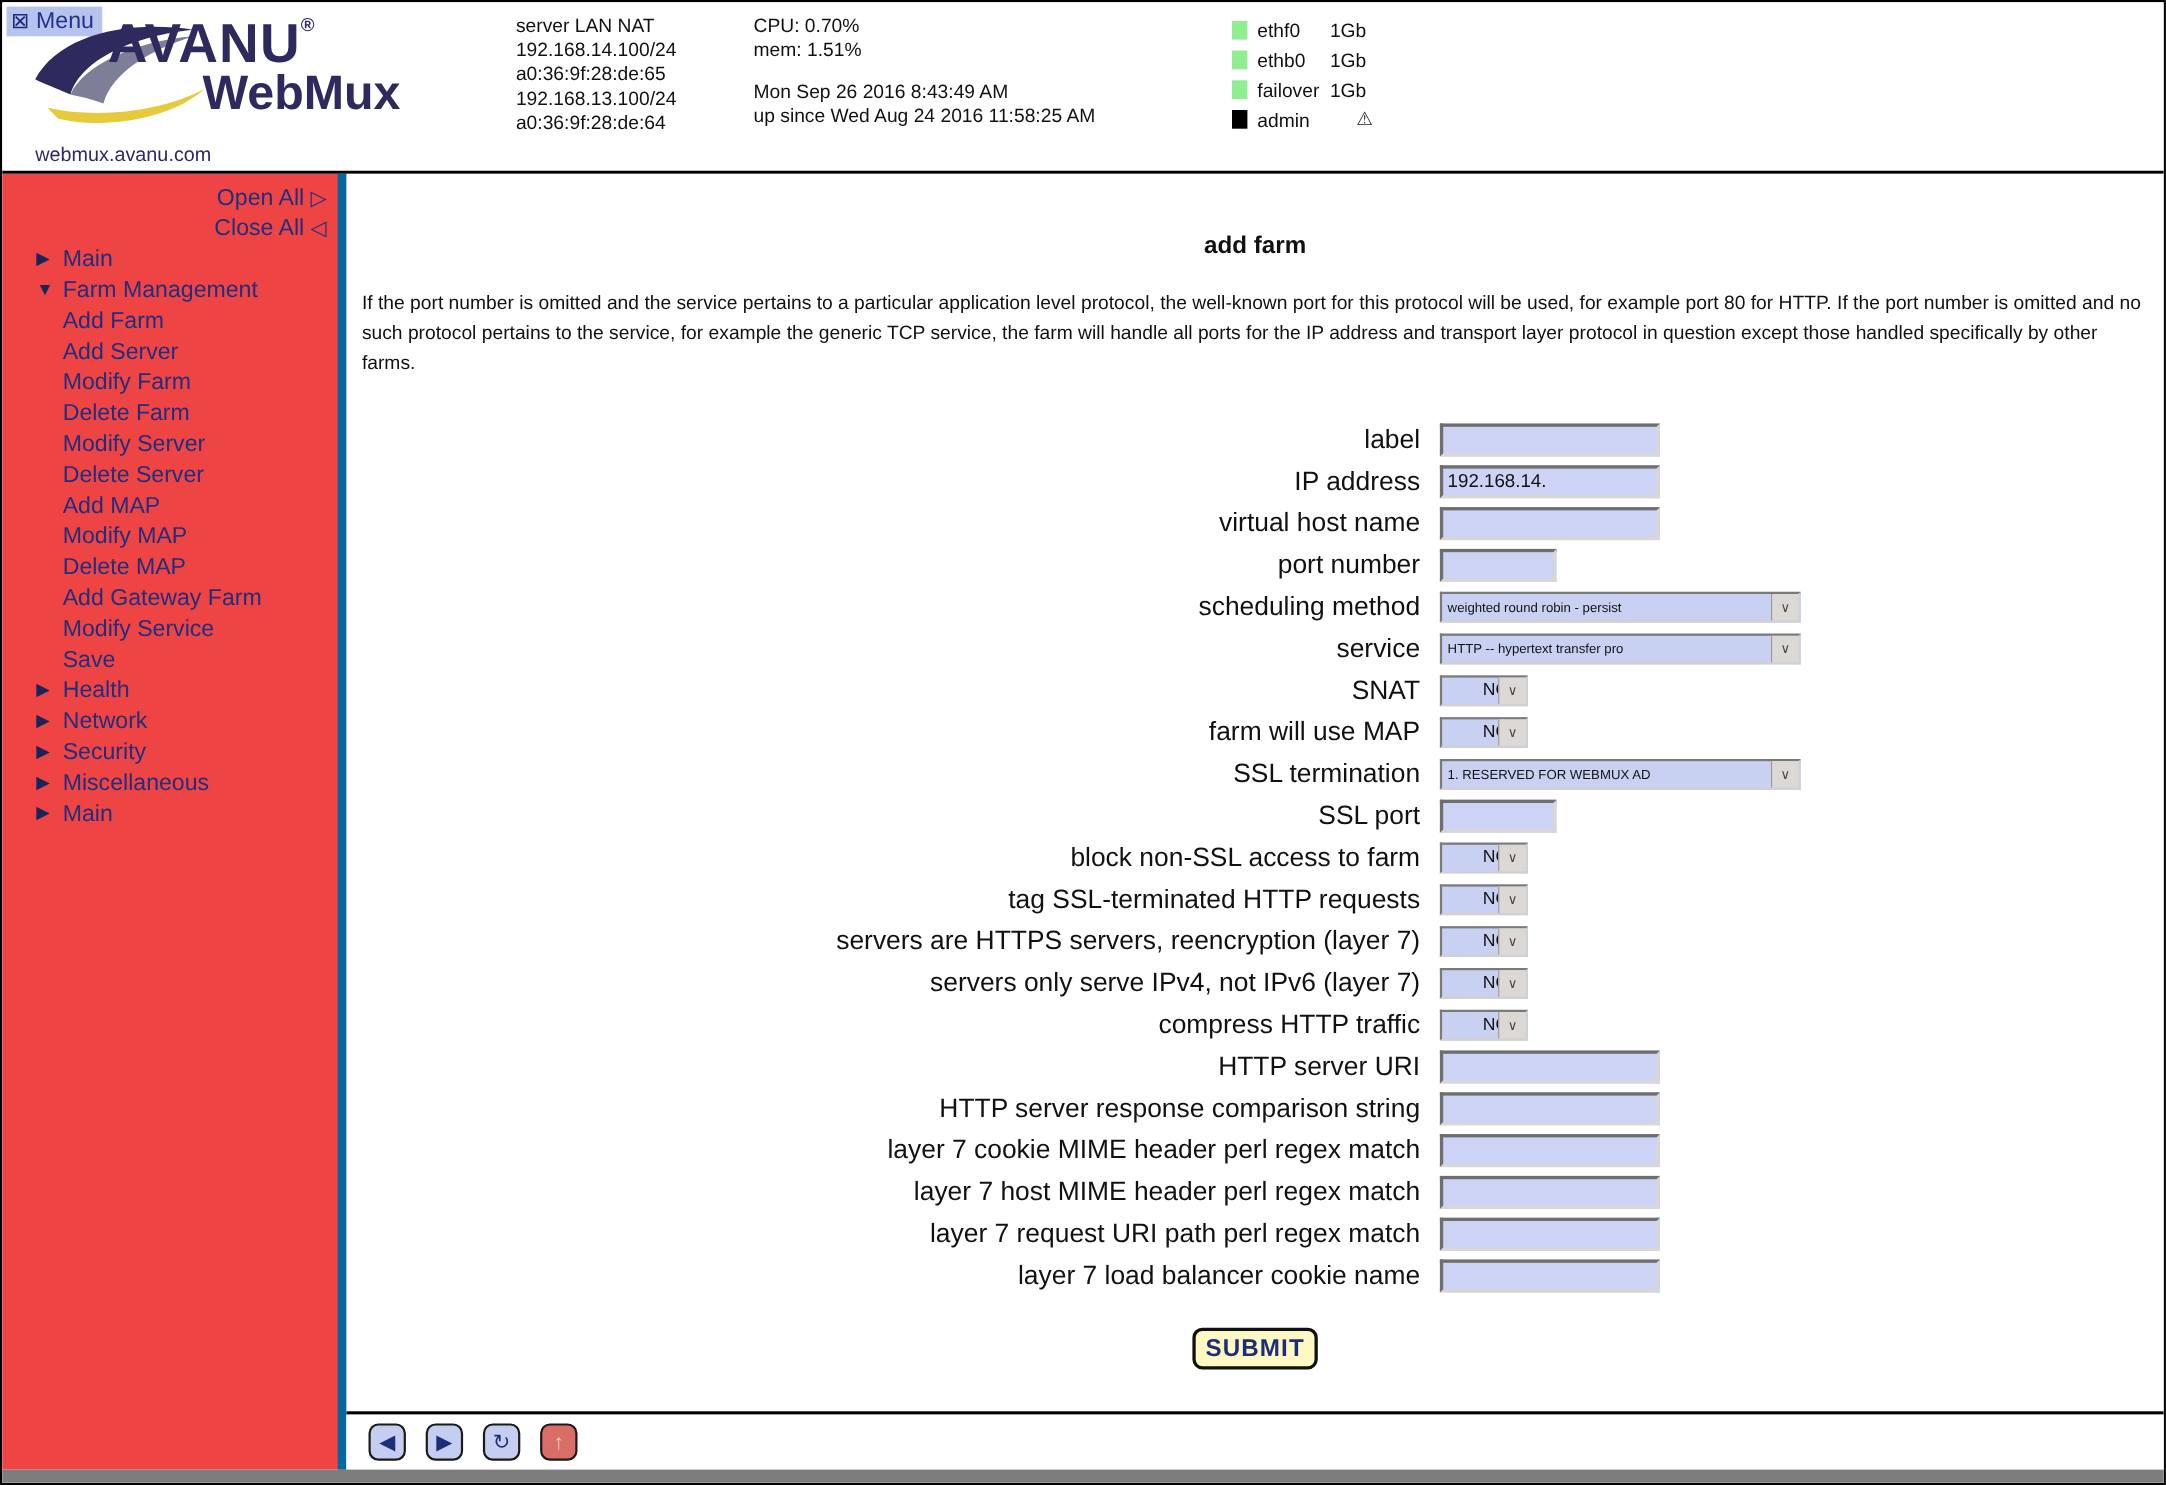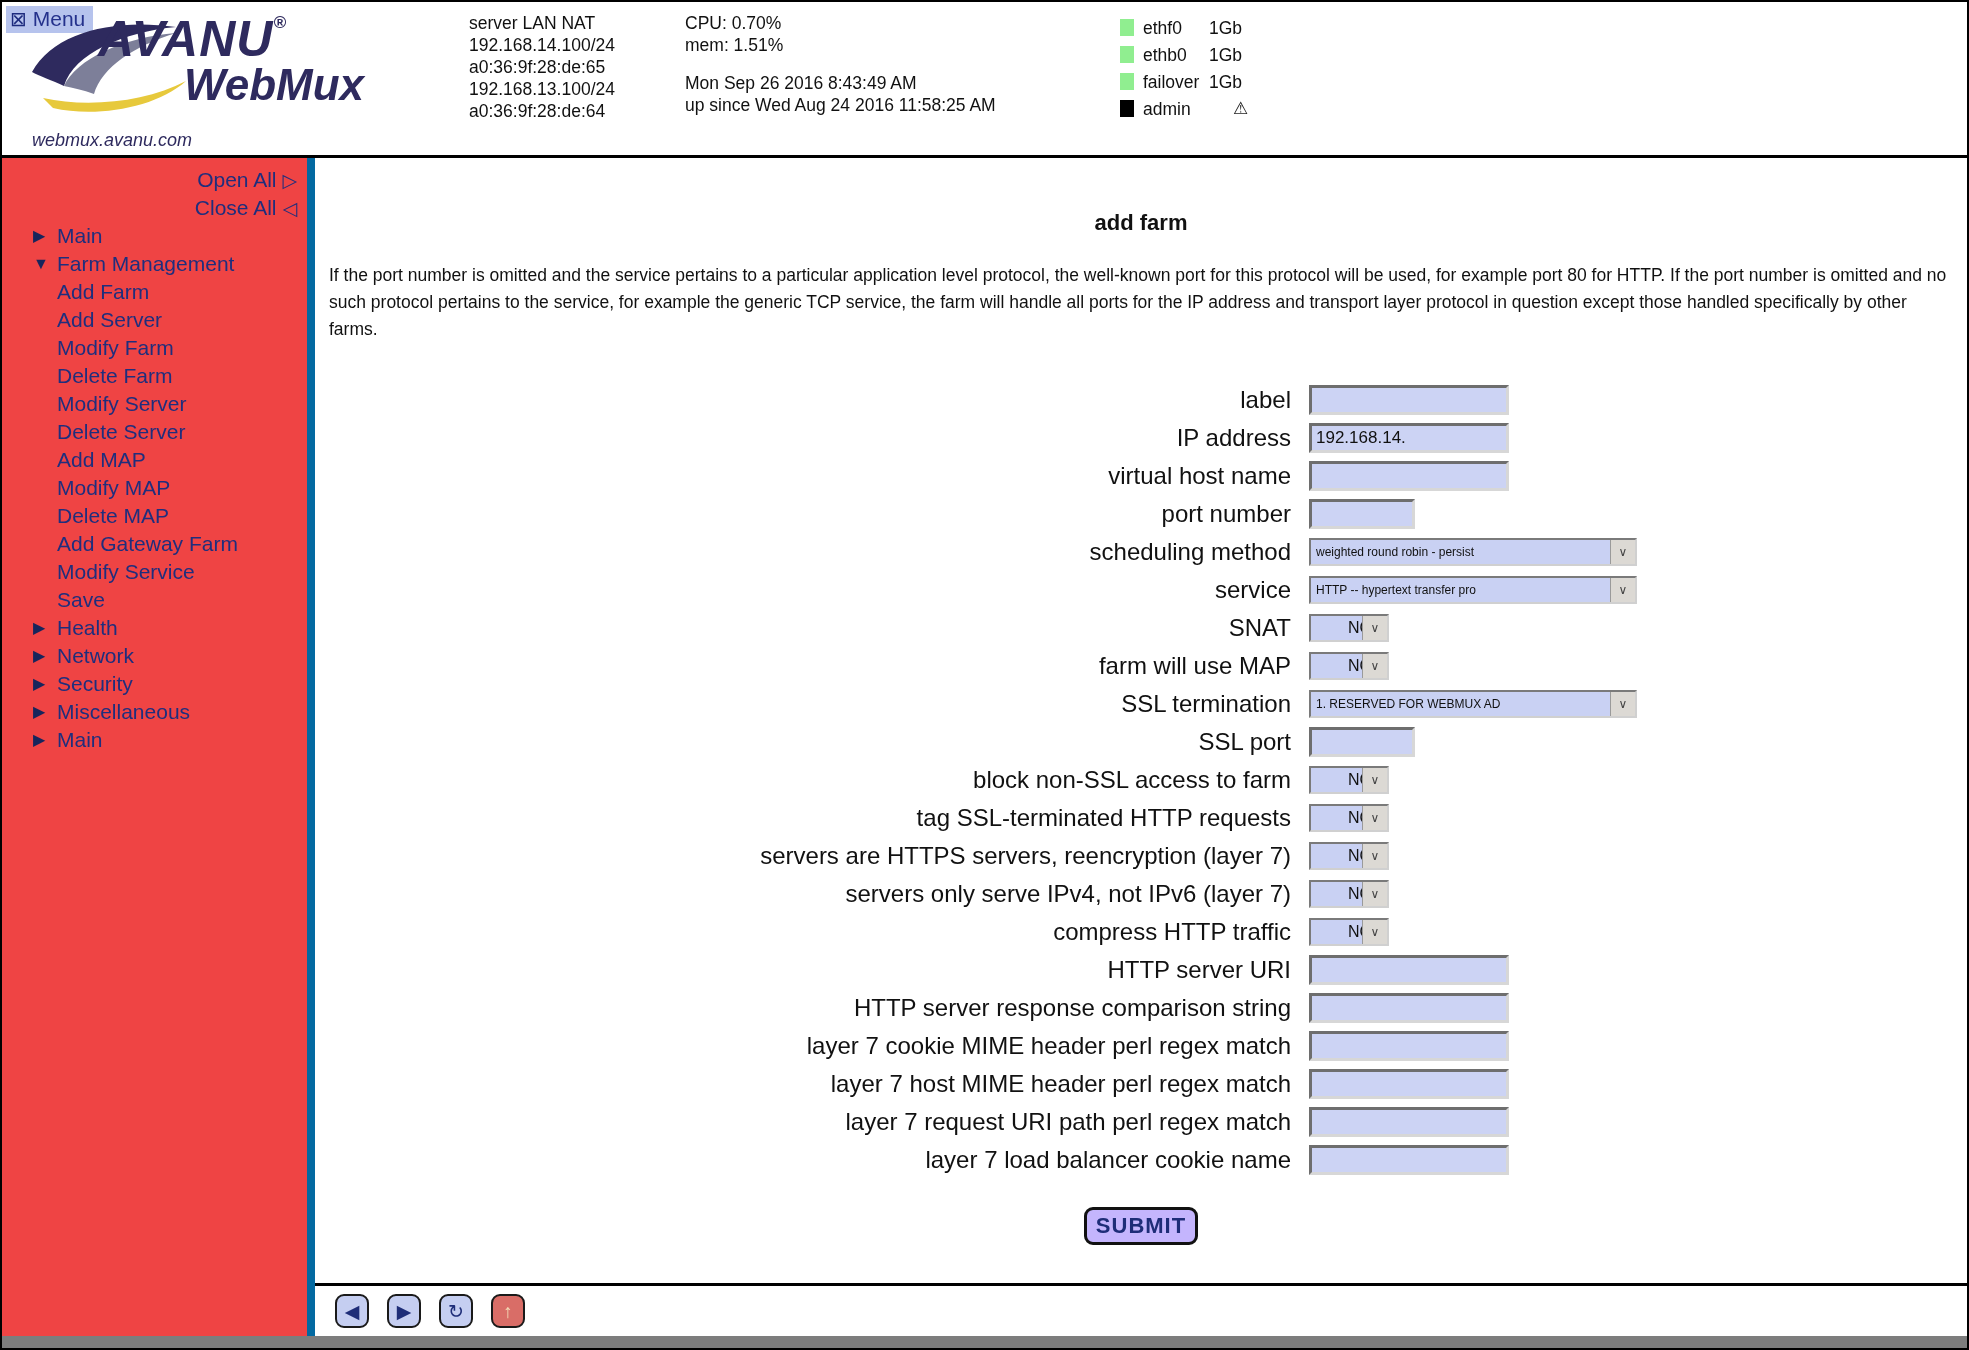--- a/index.html
+++ b/index.html
@@ -3,21 +3,21 @@
 <meta charset="utf-8">
 <style>
   html,body{margin:0;padding:0;background:#7d7d7d;}
   body{font-family:"Liberation Sans","DejaVu Sans",sans-serif;}
   #app{position:relative;width:1965px;height:1346px;border:2px solid #000;background:#fff;overflow:hidden;display:flex;flex-direction:column;}
   
   #header{position:relative;height:153px;background:#fff;flex:0 0 auto;}
   #menu-btn{position:absolute;left:4px;top:4px;display:inline-flex;align-items:center;gap:6px;background:#b6c3ed;padding:1px 8px 2px 4px;cursor:pointer;}
   #menu-btn .mico{color:#1d2b7e;font-size:20px;line-height:20px;}
   #menu-btn .mlbl{color:#24318c;font-size:21px;}
-  #logo{position:absolute;left:24px;top:6px;width:420px;height:120px;font-style:italic;}
+  #logo{position:absolute;left:24px;top:6px;width:420px;height:120px;}
   #logo svg{position:absolute;left:0;top:10px;}
   .brandname{position:absolute;left:72px;top:2px;font-size:50px;font-weight:bold;color:#2e2a5e;letter-spacing:1px;}
   .brandname sup{font-size:17px;font-weight:bold;vertical-align:28px;}
   .brandprod{position:absolute;left:158px;top:52px;font-size:44px;font-weight:bold;color:#2e2a5e;}
   .brandsite{position:absolute;left:6px;top:122px;font-size:18px;color:#2e2a5e;}
   .hcol{position:absolute;top:10px;font-size:17.5px;color:#111;line-height:22px;white-space:nowrap;}
   #server-info{left:467px;}
   #stats{left:672px;margin-left:11px;}
   #stats .gap{height:16px;}
   #ifaces{left:1090px;top:12px;}
@@ -47,21 +47,21 @@
   .tinput{height:24px;background:#ccd3f4;border:3px solid;border-color:#6e6e6e #d7d7d7 #d7d7d7 #6e6e6e;font-size:17px;color:#111;padding:0 4px;font-family:inherit;}
   .tinput.md{width:186px;}
   .tinput.sm{width:92px;}
   .sel{display:inline-flex;align-items:center;background:#c9d1f3;border:2px solid;border-color:#7a7a7a #d0d0d0 #d0d0d0 #7a7a7a;height:28px;box-sizing:border-box;cursor:pointer;}
   .sel .sval{flex:1 1 auto;font-size:12px;color:#111;padding:0 3px 0 5px;white-space:nowrap;overflow:hidden;}
   .sel .sarrow{flex:0 0 24px;height:100%;background:#dcd9d4;border-left:1px solid #9a9a9a;display:flex;align-items:center;justify-content:center;font-size:12px;color:#444;}
   .sel.lg{width:328px;}
   .sel.xs{width:80px;}
   .sel.xs .sval{font-size:16px;margin-left:32px;}
   #submit-wrap{text-align:center;margin-top:28px;}
-  #submit-btn{display:inline-block;background:#c4b5fd;border:3px solid #111;border-radius:9px;color:#1e2d78;font-weight:bold;font-size:22px;letter-spacing:1px;padding:3px 9px;font-family:inherit;cursor:pointer;}
+  #submit-btn{display:inline-block;background:#fef9c3;border:3px solid #111;border-radius:9px;color:#1e2d78;font-weight:bold;font-size:22px;letter-spacing:1px;padding:3px 9px;font-family:inherit;cursor:pointer;}
   
   #nav-divider{height:3px;background:#000;flex:0 0 auto;}
   #navstrip{height:50px;flex:0 0 auto;display:flex;align-items:center;padding-left:20px;gap:18px;background:#fff;}
   .navbtn{width:34px;height:34px;border:2px solid #1a1a1a;border-radius:9px;background:#c5cef1;display:flex;align-items:center;justify-content:center;cursor:pointer;padding:0;}
   .navbtn .nico{font-size:19px;color:#1e2d78;line-height:1;}
   .navbtn.red{background:#d96d67;}
   .navbtn.red .nico{color:#f2d9b5;}
   
   #footer-strip{height:12px;background:#7d7d7d;flex:0 0 auto;}
 </style>

